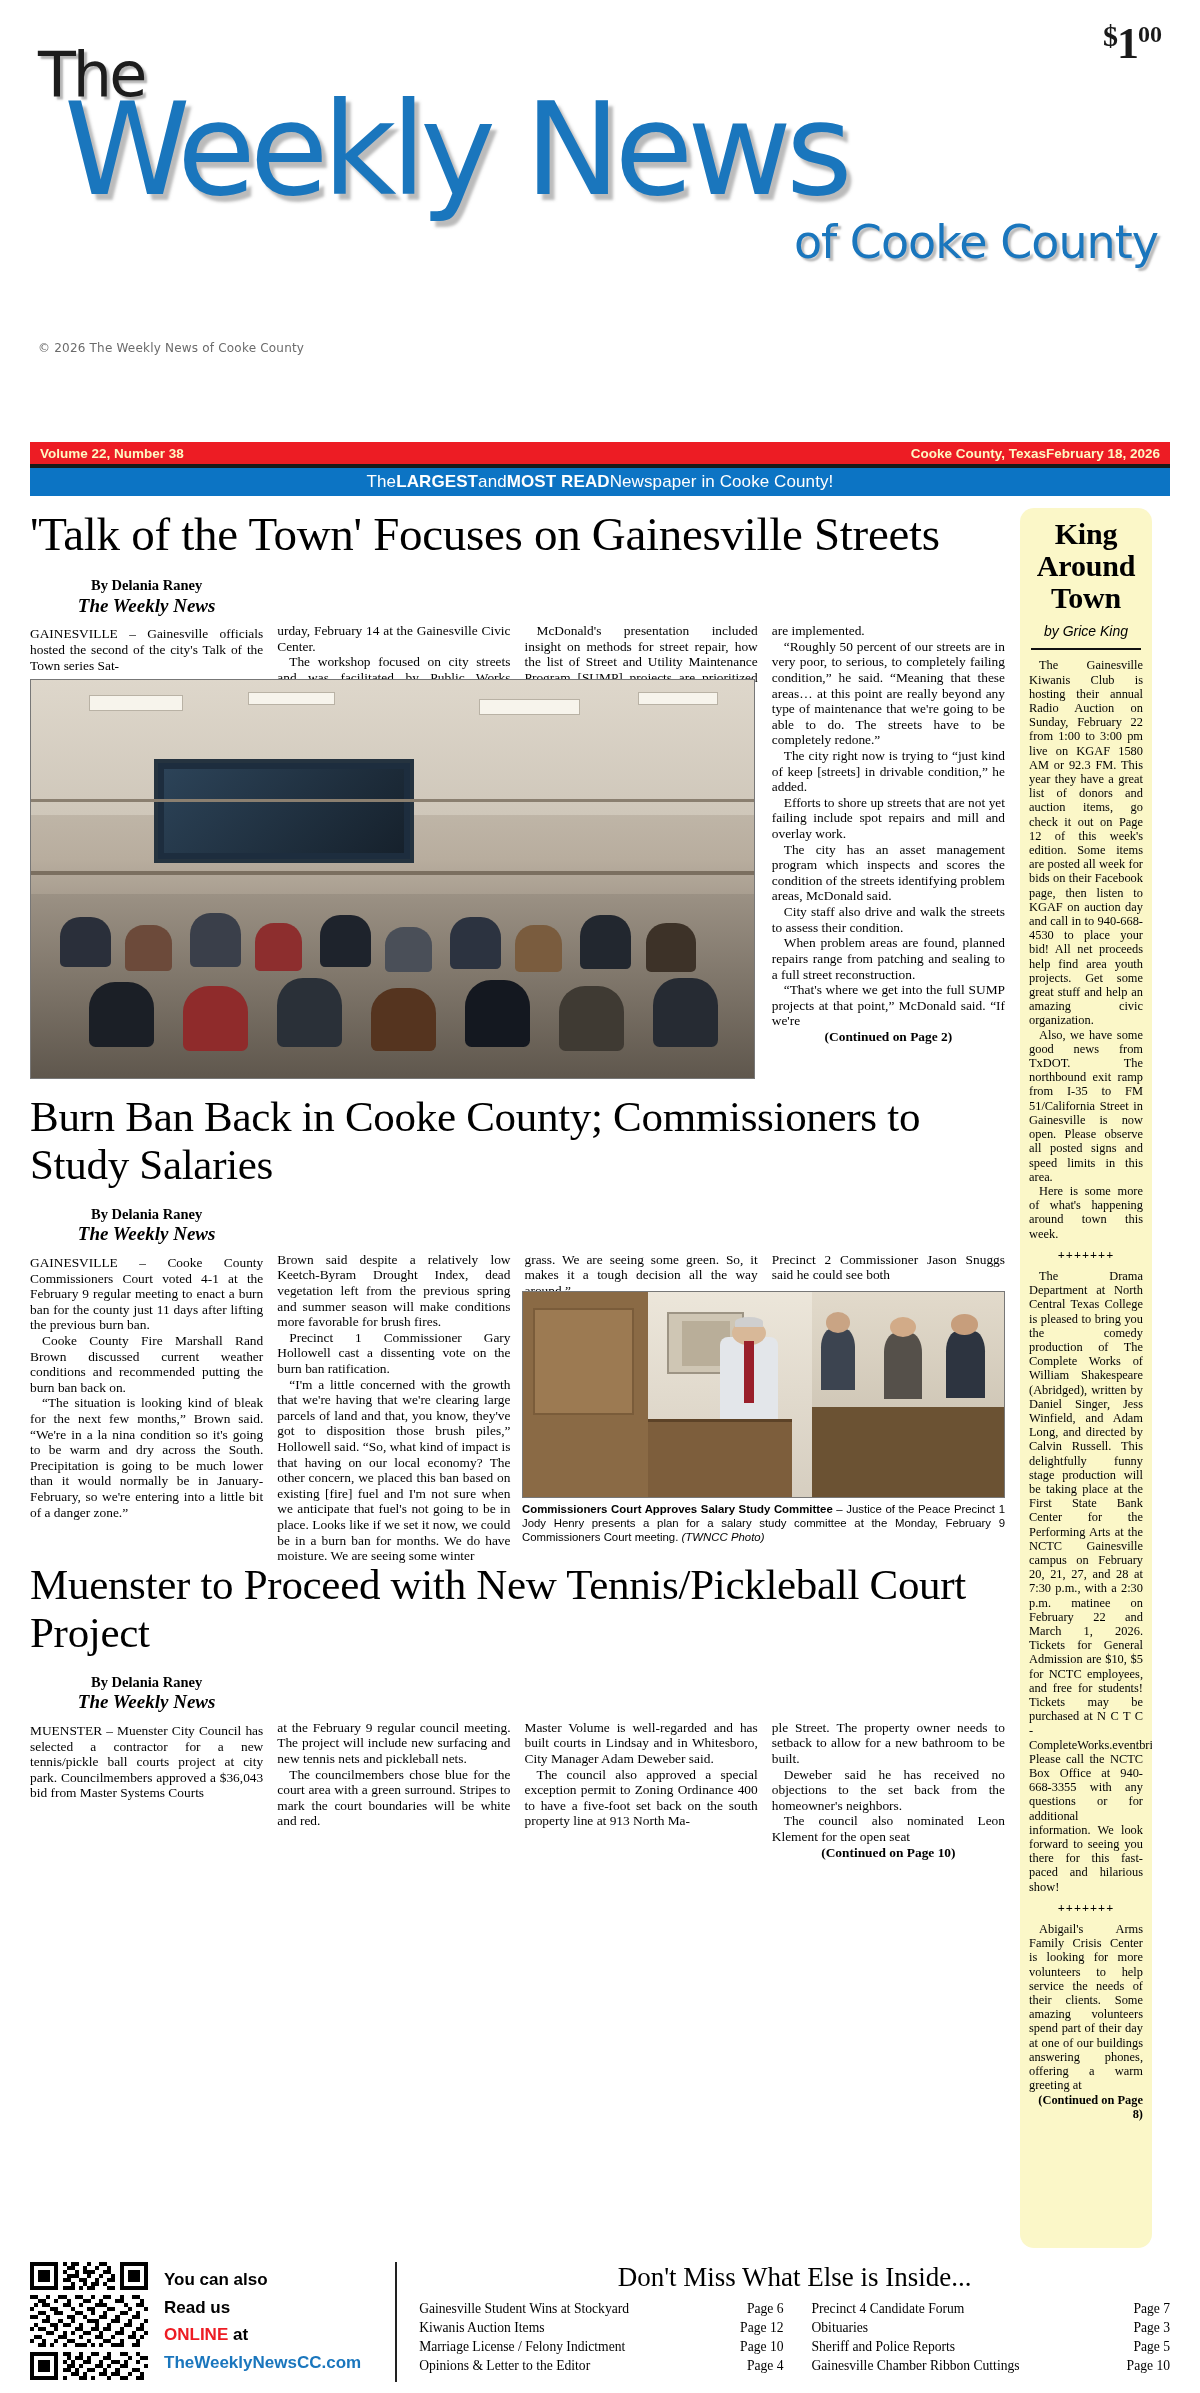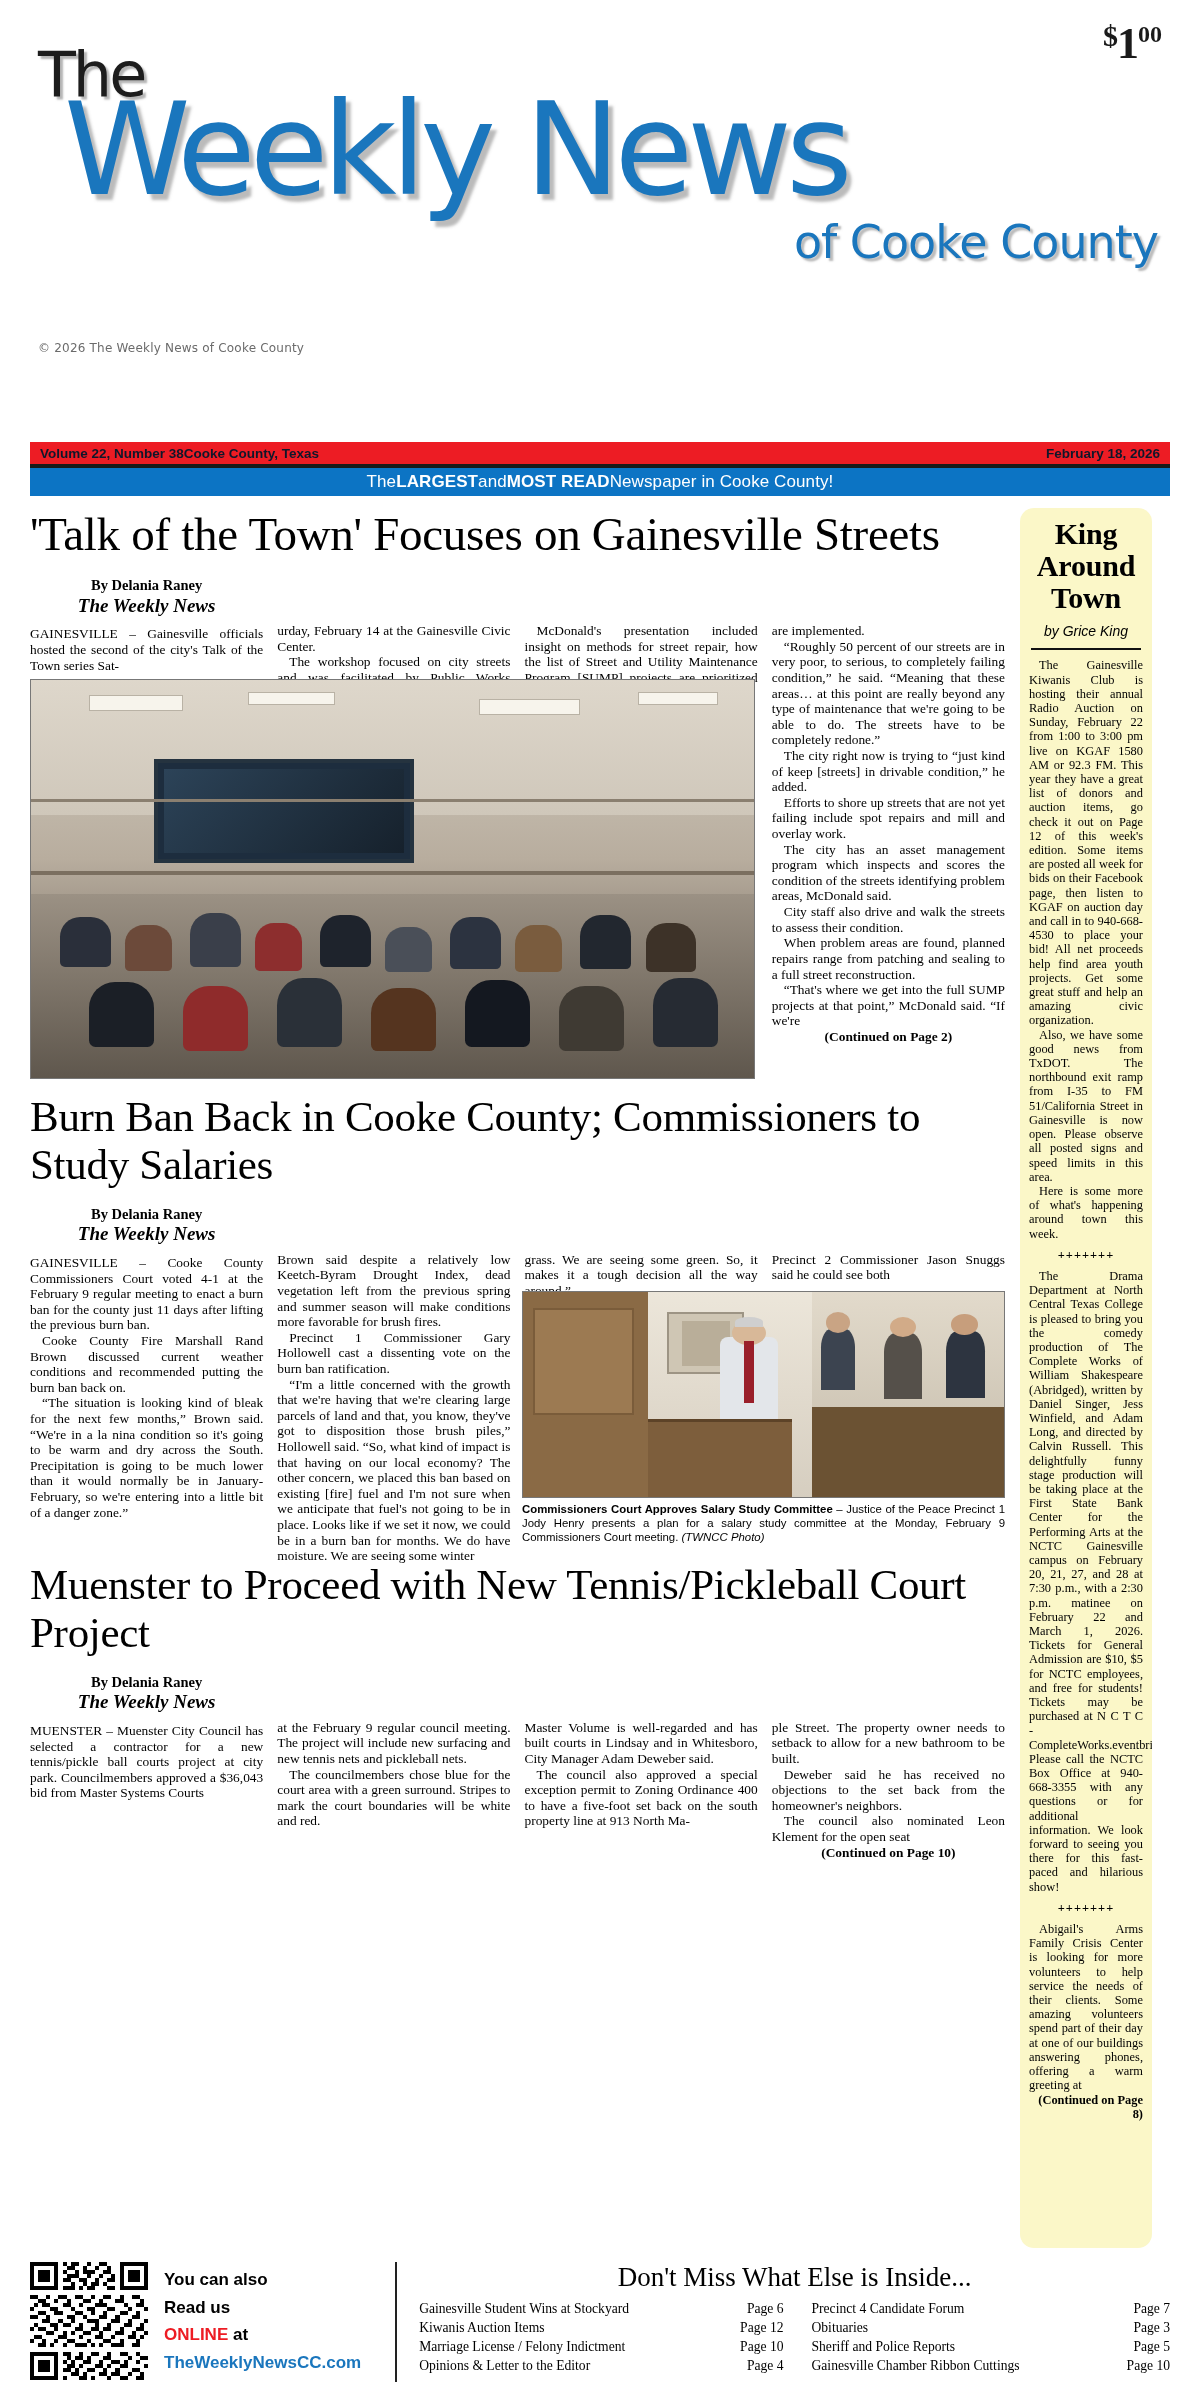--- a/index.html
+++ b/index.html
@@ -49,28 +49,28 @@
     text-shadow: 3px 3px 2px rgba(120,120,120,.5);
   }
   .copyline {
     position:absolute; left:8px; top:341px;
     font-family:"DejaVu Sans", sans-serif;
     font-size:12px; color:#6b6b6b; letter-spacing:.2px;
   }
 
   
   .redbar {
-    background:#ed1c24; color:#0f172a;
+    background:#ed1c24; color:#fef9c3;
     height:26px; display:flex; align-items:center;
     padding:0 10px; font-family:"Liberation Sans", sans-serif;
     font-weight:700; font-size:13.5px;
     border-bottom:4px solid #1a1a1a;
   }
   .redbar .left { flex:0 0 auto; }
-  .redbar .mid { flex:1; text-align:left; }
+  .redbar .mid { flex:1; text-align:right; }
   .redbar .right { flex:0 0 auto; }
   .bluebar {
     background:#0c74c4; color:#fff; height:28px;
     display:flex; align-items:center; justify-content:center;
     font-family:"Liberation Sans", sans-serif;
     font-size:17px; letter-spacing:.1px;
   }
   .bluebar b { font-weight:700; }
 
   

